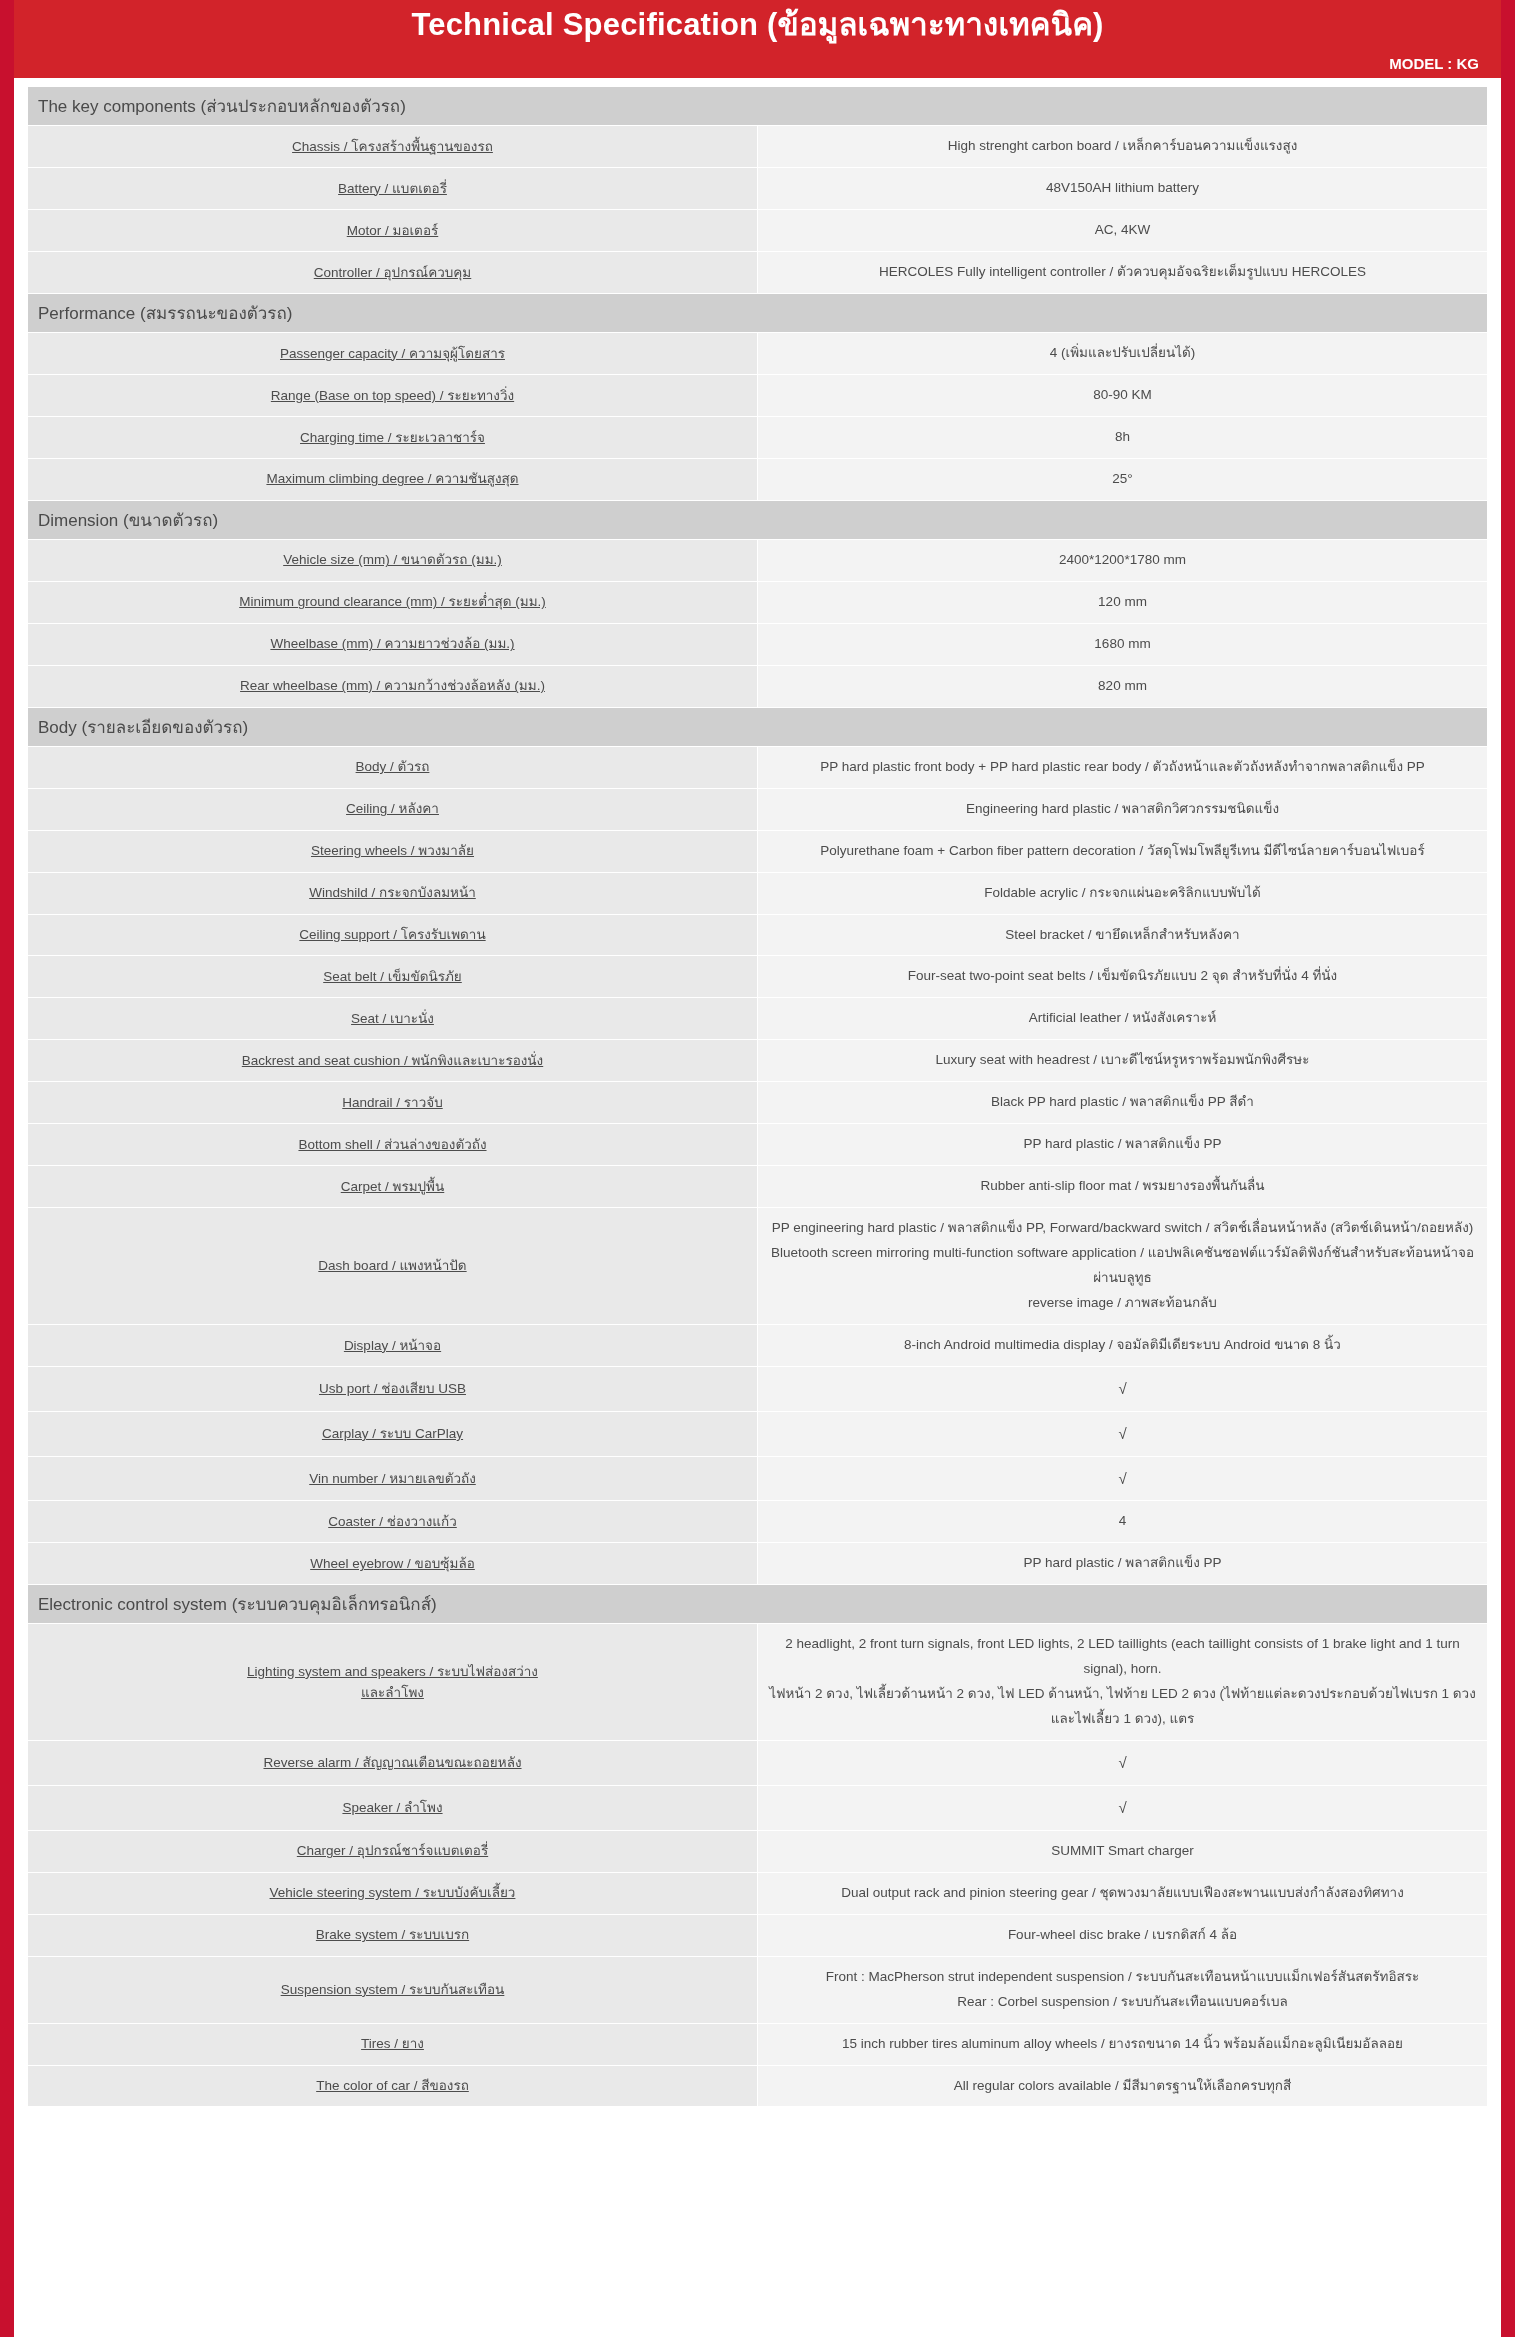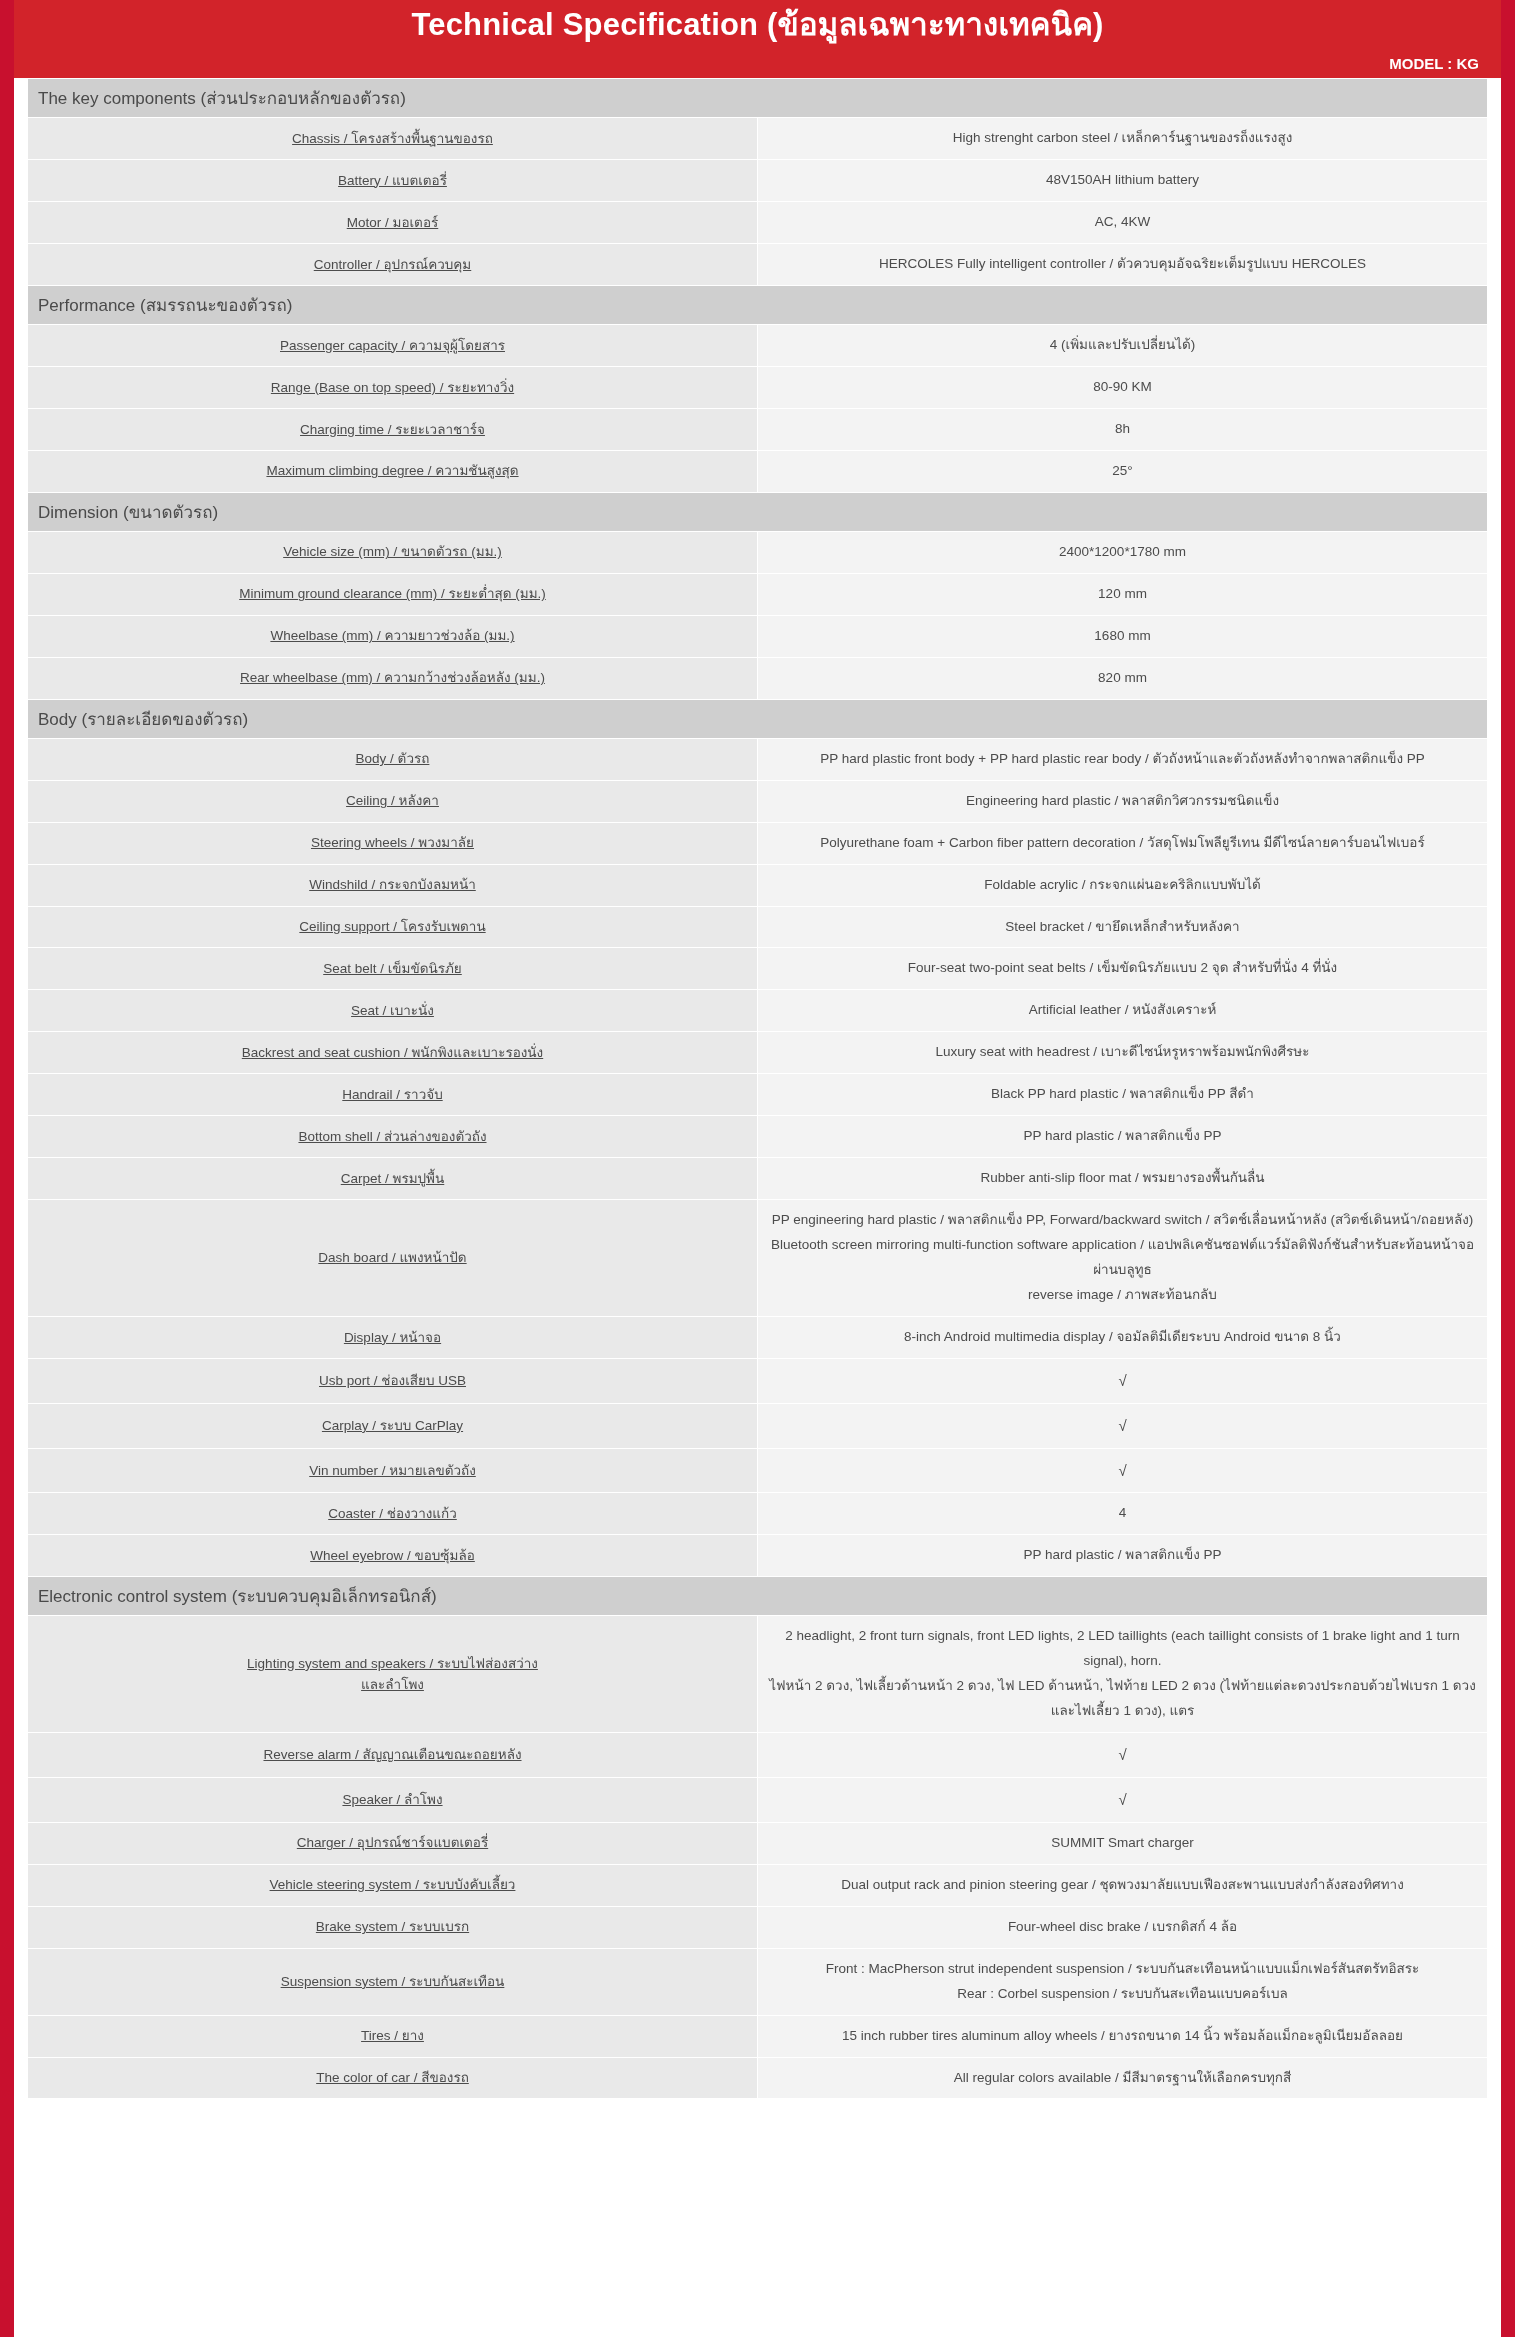--- a/index.html
+++ b/index.html
@@ -39,21 +39,21 @@
     display: flex;
     align-items: center;
     justify-content: flex-end;
     padding-right: 22px;
   }
   .model-band .model {
     color: #ffffff;
     font-size: 15px;
     font-weight: bold;
   }
-  .content { padding: 0 14px 0 14px; }
+  .content { padding: 8px 14px 0 14px; }
 
   table.spec {
     width: 1459px;
     border-collapse: collapse;
     table-layout: fixed;
     margin: 0;
   }
   table.spec td { vertical-align: middle; }
 
   
@@ -106,21 +106,21 @@
 
   <div class="content">
     <table class="spec">
       <tbody id="spec-body">
           <tr class="section">
             <td colspan="2">The key components (ส่วนประกอบหลักของตัวรถ)</td>
           </tr>
           <tr>
             <td class="label">Chassis / โครงสร้างพื้นฐานของรถ</td>
             <td class="value">
-              <span class="line">High strenght carbon steel / เหล็กคาร์นฐานของรถ็งแรงสูง</span>
+              <span class="line">High strenght carbon board / เหล็กคาร์บอนความแข็งแรงสูง</span>
             </td>
           </tr>
           <tr>
             <td class="label">Battery / แบตเตอรี่</td>
             <td class="value">
               <span class="line">48V150AH lithium battery</span>
             </td>
           </tr>
           <tr>
             <td class="label">Motor / มอเตอร์</td>

